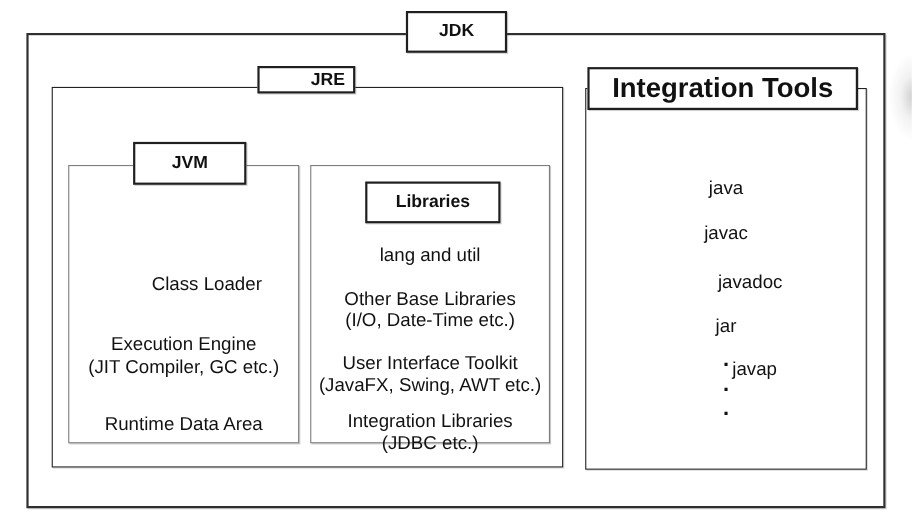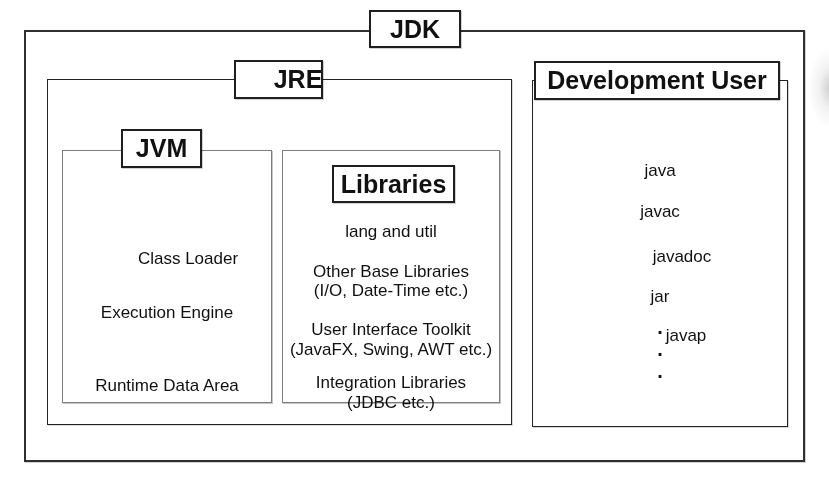--- a/index.html
+++ b/index.html
@@ -25,21 +25,21 @@
   .gray-box{
     background:#ffffff;
     border:1px solid #7d7d7d;
     box-shadow:1px 1px 0 rgba(0,0,0,0.22);
   }
   .label-box{
     background:#ffffff;
     border:2px solid #1f1f1f;
     box-shadow:1px 1px 0 rgba(0,0,0,0.18);
     display:flex;align-items:center;justify-content:center;
-    font-weight:bold;font-size:25px;line-height:1;
+    font-weight:bold;font-size:16px;line-height:1;
     z-index:5;
   }
   .txt{
     text-align:center;
     font-size:17px;
     line-height:20px;
     white-space:nowrap;
     margin-top:40px;
   }
   .dot{
@@ -66,42 +66,43 @@
   <div class="abs gray-box" style="left:62px;top:150px;width:210px;height:253px;"></div>
 
   <div class="abs gray-box" style="left:282px;top:150px;width:218px;height:253px;"></div>
 
   <div class="abs thin-box" style="left:532px;top:80px;width:256px;height:347px;"></div>
 
   <div class="abs label-box" style="left:369px;top:10px;width:92px;height:38px;">
     <span>JDK</span>
   </div>
 
-  <div class="abs label-box" style="left:234px;top:60px;width:89px;height:39px;padding-left:39px;">
+  <div class="abs label-box" style="left:234px;top:60px;width:89px;height:25px;padding-left:39px;">
     <span>JRE</span>
   </div>
 
-  <div class="abs label-box" style="left:121px;top:129px;width:81px;height:39px;">
+  <div class="abs label-box" style="left:121px;top:129px;width:103px;height:39px;">
     <span>JVM</span>
   </div>
 
   <div class="abs label-box" style="left:332px;top:129px;width:123px;height:38px;margin-top:36px;">
     <span>Libraries</span>
   </div>
 
   <div class="abs label-box" style="left:534px;top:61px;width:246px;height:39px;font-size:25px;">
-    <span>Development User</span>
+    <span>Integration Tools</span>
   </div>
 
   <div class="abs txt" style="left:99px;top:98px;width:80px;">java</div>
 
   <div class="abs txt" style="left:62px;top:209px;width:252px;">Class Loader</div>
 
   <div class="abs txt" style="left:56px;top:262px;width:222px;line-height:21px;">
     <div>Execution Engine</div>
+    <div>(JIT Compiler, GC etc.)</div>
   </div>
 
   <div class="abs txt" style="left:62px;top:336px;width:210px;">Runtime Data Area</div>
 
   <div class="abs txt" style="left:278px;top:222px;width:226px;line-height:19px;">
     <div>Other Base Libraries</div>
     <div>(I/O, Date-Time etc.)</div>
   </div>
 
   <div class="abs txt" style="left:282px;top:182px;width:218px;">lang and util</div>

